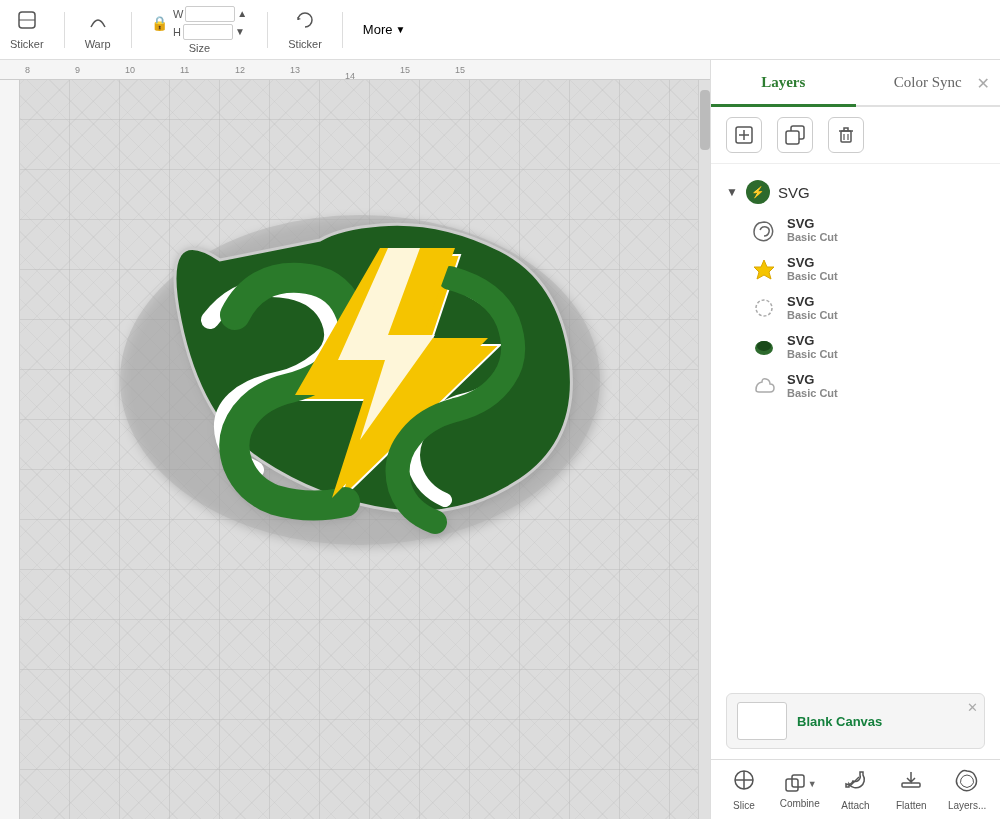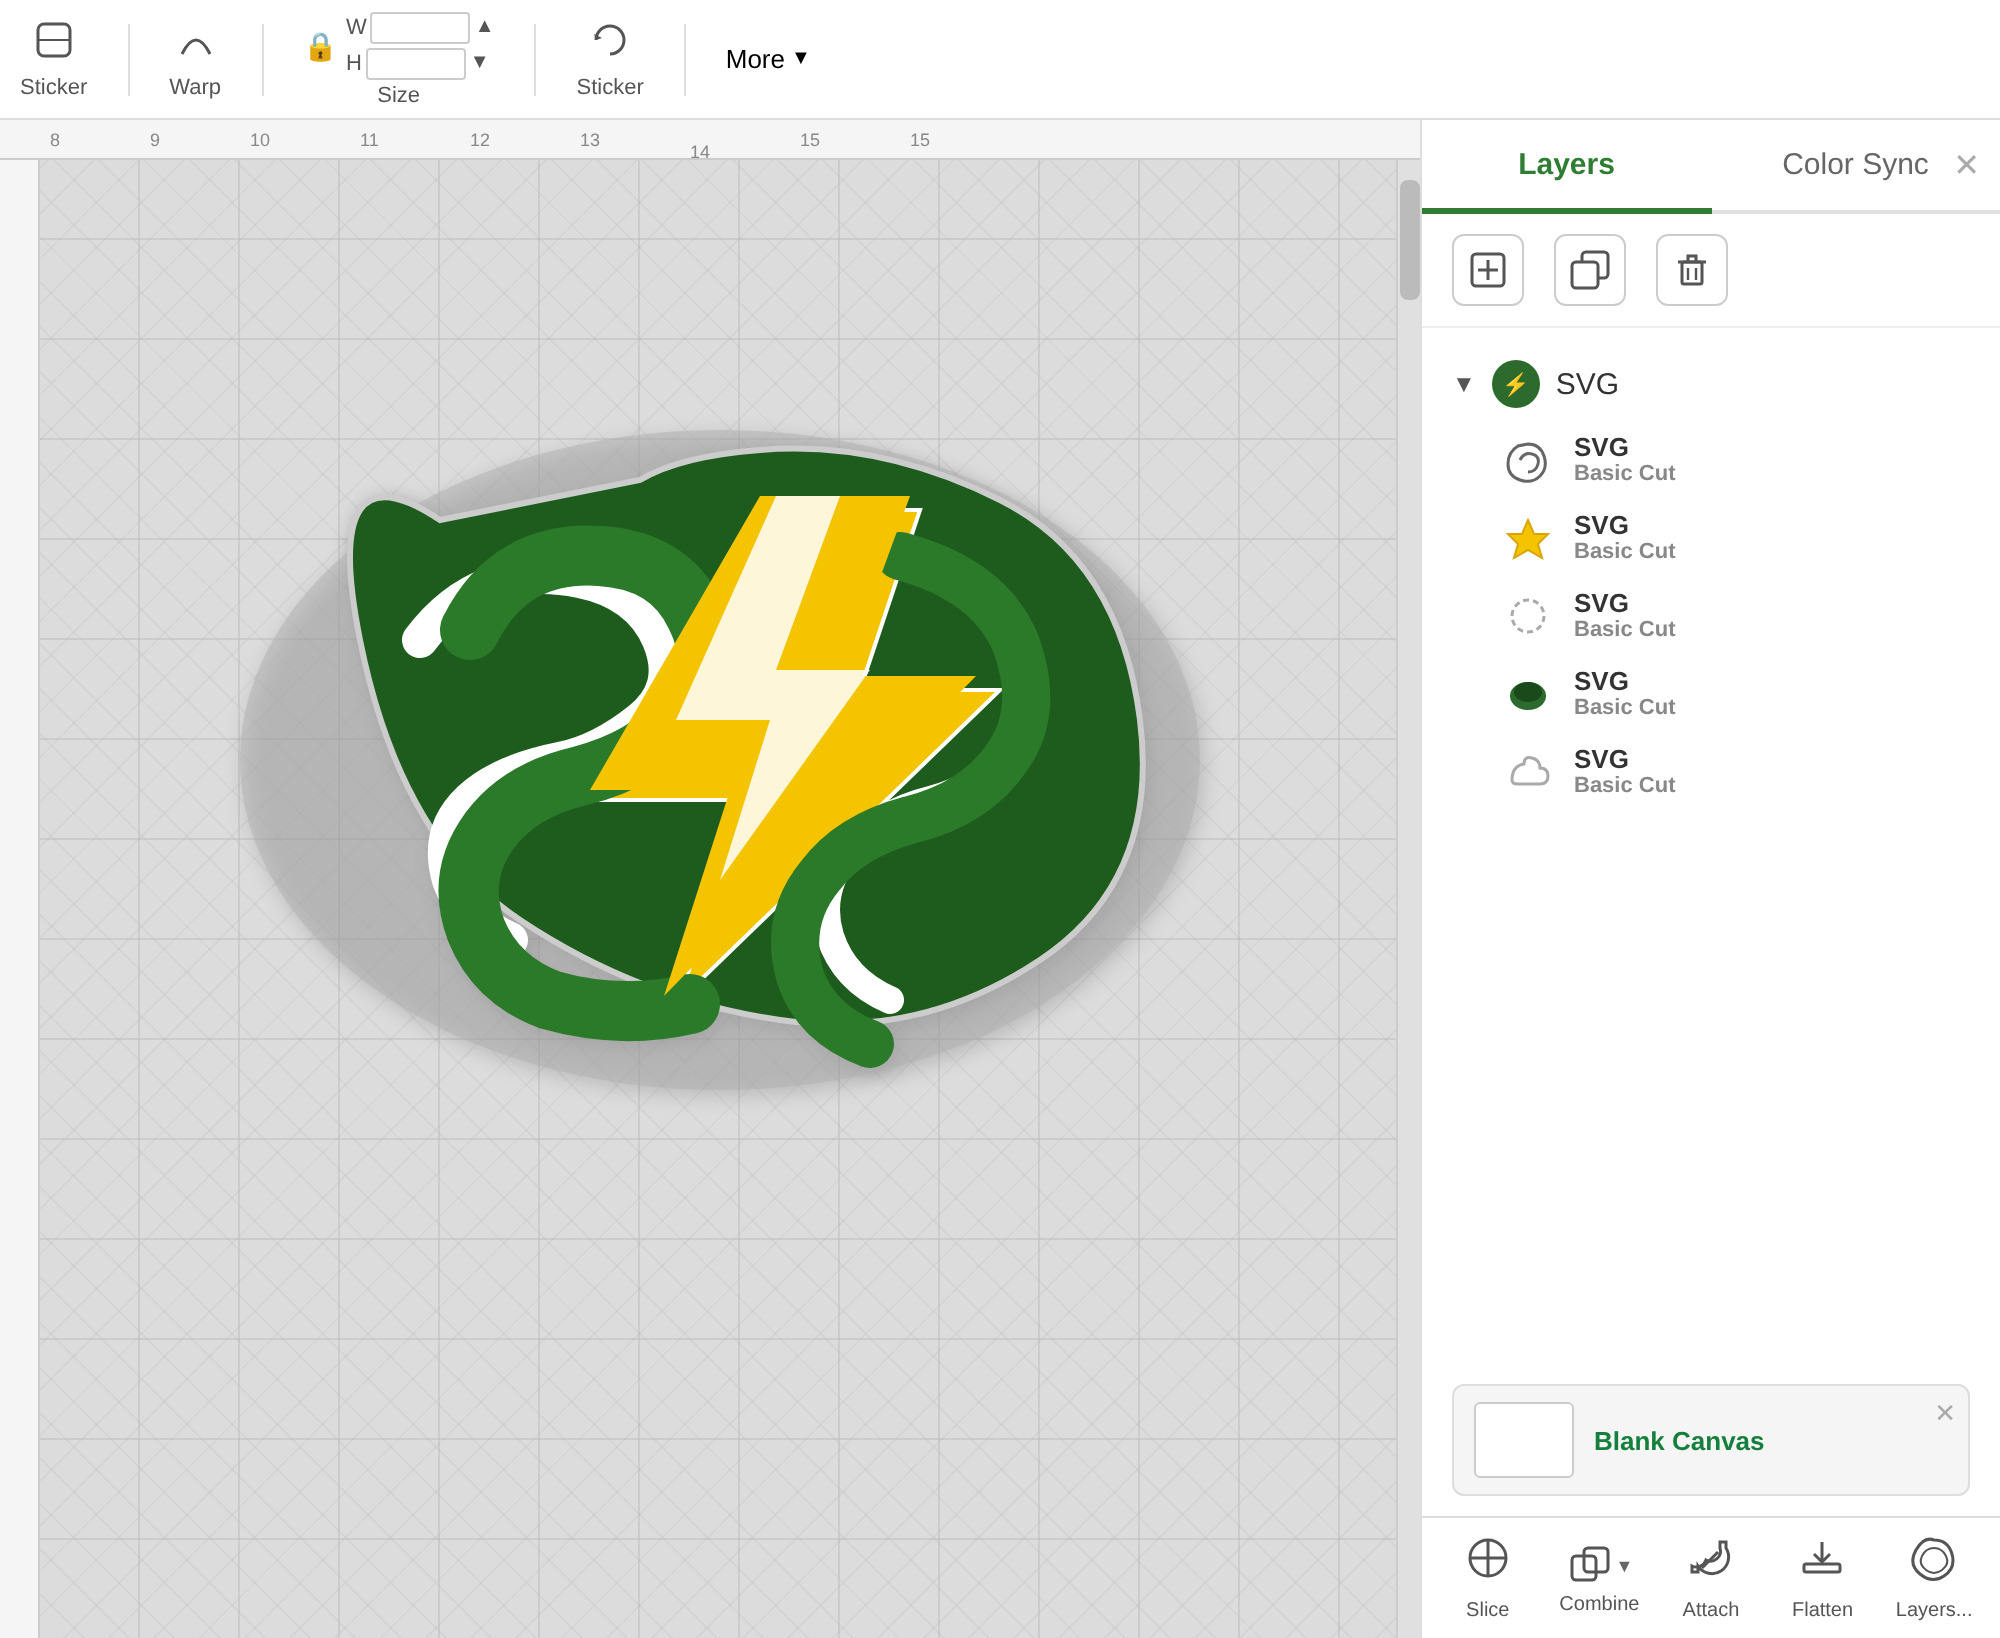--- a/index.html
+++ b/index.html
@@ -177,20 +177,21 @@
       position: relative;
     }
     .panel-tab {
       flex: 1;
       text-align: center;
       padding: 14px 10px;
       font-size: 15px;
       font-weight: 500;
       cursor: pointer;
       color: #666;
+      font-family: Liberation Serif, serif;
     }
     .panel-tab.active {
       color: #2e7d32;
       font-weight: 600;
     }
     .panel-tab.active::after {
       content: '';
       position: absolute;
       bottom: -2px;
       left: 0;

